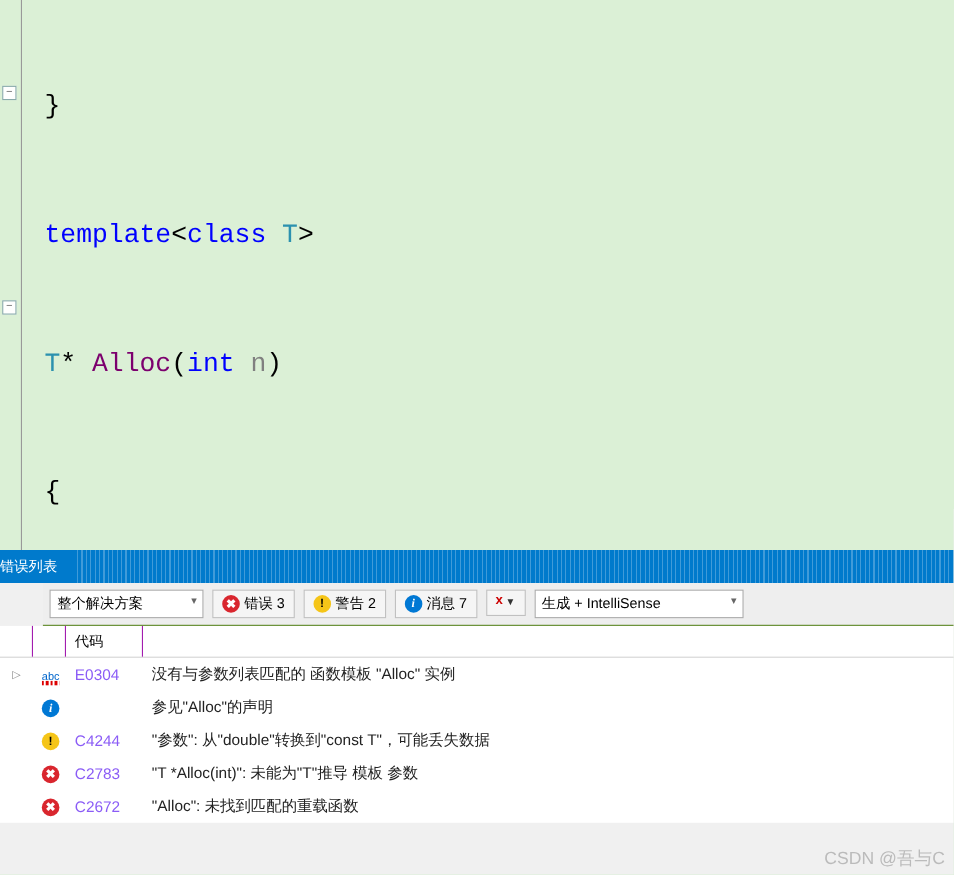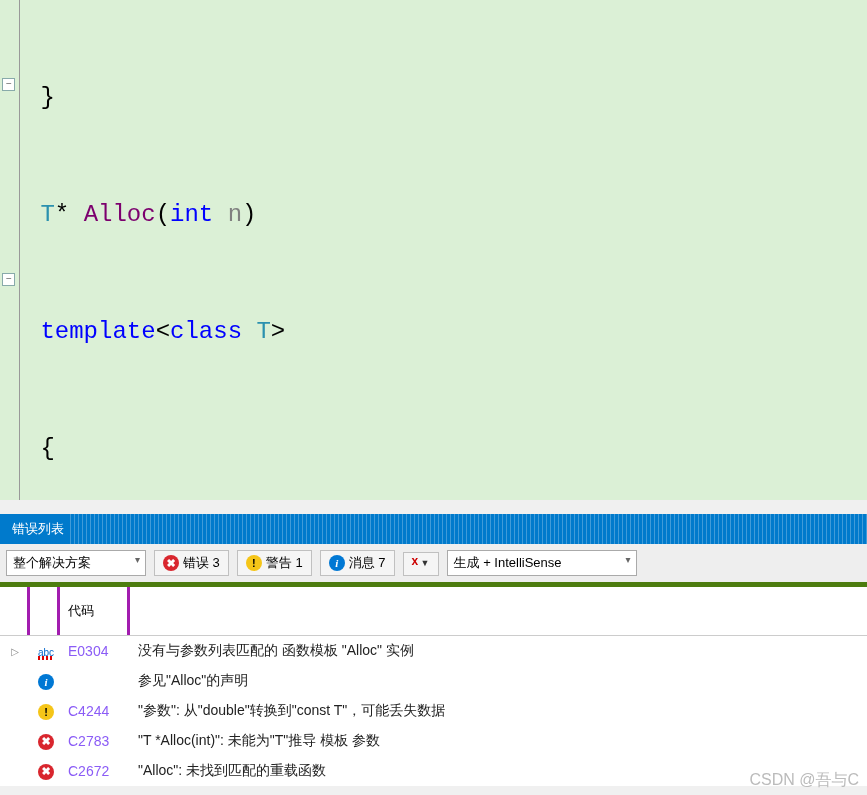--- a/index.html
+++ b/index.html
@@ -48,39 +48,39 @@
 .code-line { height: 39px; position: relative; }
 .kw-blue { color: #0000ff; }
 .kw-purple { color: #7c006e; }
 .kw-teal { color: #2b91af; }
 .kw-dark { color: #000; }
 .kw-gray { color: #808080; }
 
 .panel-title {
   background: #007acc;
   color: #fff;
-  padding: 6px 12px;
+  padding: 6px 0;
   font-family: "Microsoft YaHei", sans-serif;
   font-size: 13px;
   background-image: repeating-linear-gradient(90deg, rgba(255,255,255,0.25) 0 1px, transparent 1px 4px);
   background-position: 70px 0;
   background-repeat: no-repeat;
   background-size: calc(100% - 70px) 100%;
-  margin-top: 14px;
 }
 
 .toolbar {
   background: #eee;
   padding: 6px 6px;
   display: flex;
-  align-items: flex-end;
+  align-items: flex-start;
   gap: 8px;
   font-family: "Microsoft YaHei", sans-serif;
   font-size: 13px;
-  border-bottom: 5px solid #4d7c0f;
+  border-bottom: 1px solid #4d7c0f;
+  margin-left: 39px;
 }
 .combo {
   background: #fff;
   border: 1px solid #aaa;
   padding: 3px 20px 3px 6px;
   position: relative;
   min-width: 140px;
 }
 .combo::after {
   content: "▾";
@@ -135,22 +135,22 @@
 }
 
 .list-header {
   display: flex;
   background: #fff;
   border-bottom: 1px solid #ccc;
   font-family: "Microsoft YaHei", sans-serif;
   font-size: 13px;
 }
 .list-header .col {
-  padding: 15px 8px;
-  border-right: 3px solid #a21caf;
+  padding: 5px 8px;
+  border-right: 1px solid #a21caf;
 }
 .col-expand { width: 30px; }
 .col-icon { width: 30px; }
 .col-code { width: 70px; }
 .col-desc { flex: 1; }
 .sort-arrow { font-size: 9px; color: #888; margin-left: 3px; }
 
 .list-rows {
   background: #fff;
   font-family: "Microsoft YaHei", sans-serif;
@@ -193,22 +193,22 @@
 </head>
 <body>
 
 <div class="editor">
   <div class="gutter">
     <div class="fold-marker" style="top:78px">−</div>
     <div class="fold-marker" style="top:273px">−</div>
   </div>
   <div class="code-area">
     <div class="code-line"><span class="kw-dark"> </span><span class="kw-dark">}</span></div>
+    <div class="code-line"> <span class="kw-blue">template</span><span class="kw-dark">&lt;</span><span class="kw-blue">class</span> <span class="kw-teal">T</span><span class="kw-dark">&gt;</span></div>
     <div class="code-line"> <span class="kw-teal">T</span><span class="kw-dark">* </span><span class="kw-purple">Alloc</span><span class="kw-dark">(</span><span class="kw-blue">int</span><span class="kw-gray"> n</span><span class="kw-dark">)</span></div>
-    <div class="code-line"> <span class="kw-blue">template</span><span class="kw-dark">&lt;</span><span class="kw-blue">class</span> <span class="kw-teal">T</span><span class="kw-dark">&gt;</span></div>
     <div class="code-line"> <span class="kw-dark">{</span></div>
     
     
     
     
     
     
     
     
     
@@ -218,21 +218,21 @@
 <div class="panel-title">错误列表</div>
 
 <div class="toolbar">
   <div class="combo">整个解决方案</div>
   <div class="filter-btn">
     <span class="icon icon-error">✖</span>
     <span>错误 3</span>
   </div>
   <div class="filter-btn">
     <span class="icon icon-warn"></span>
-    <span>警告 1</span>
+    <span>警告 2</span>
   </div>
   <div class="filter-btn">
     <span class="icon icon-info">i</span>
     <span>消息 7</span>
   </div>
   <div class="filter-btn">
     <span class="icon-filter-glyph"></span>
   </div>
   <div class="combo" style="min-width:190px">生成 + IntelliSense</div>
 </div>

